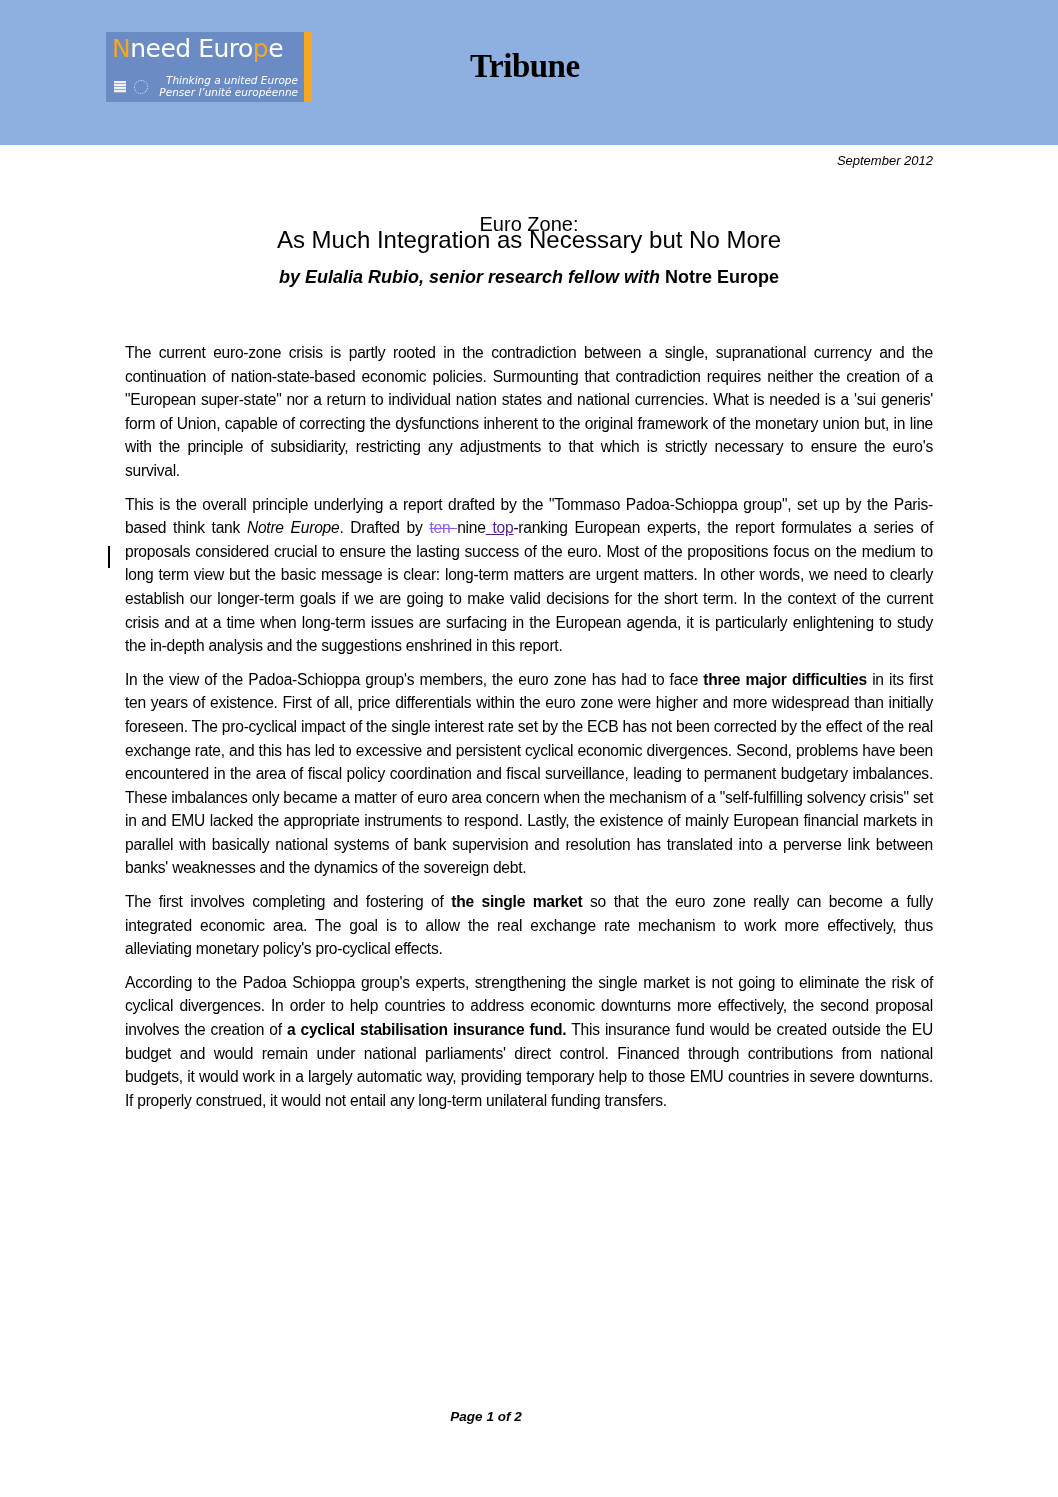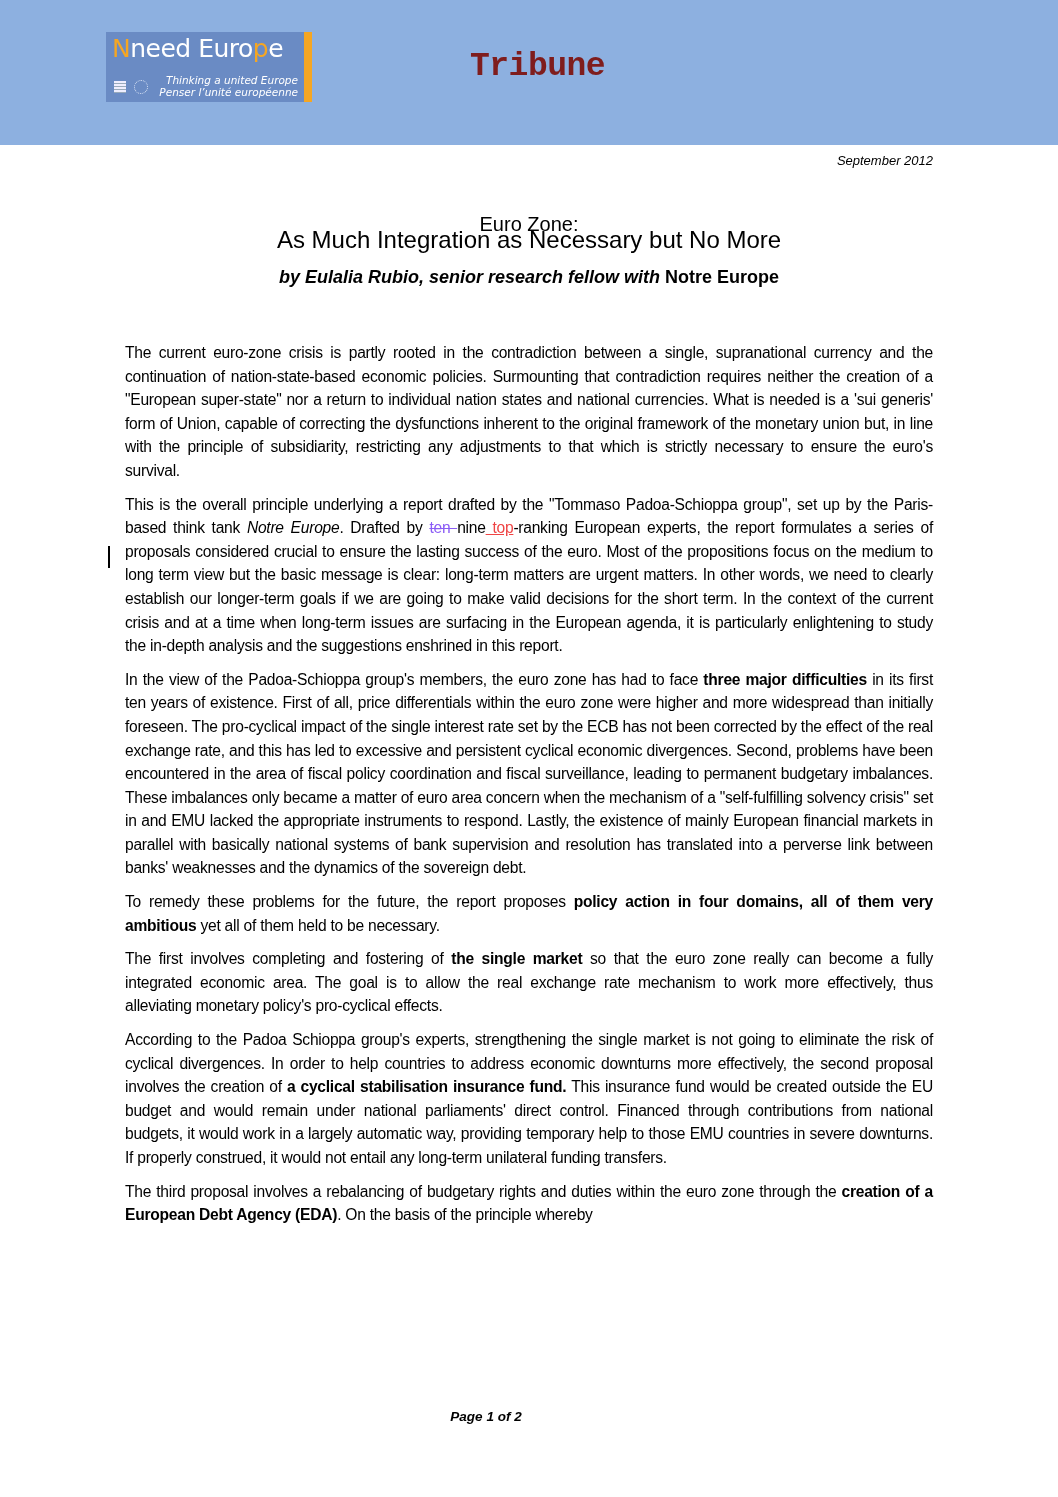--- a/index.html
+++ b/index.html
@@ -28,43 +28,43 @@
     position: absolute; left: 28px; top: 48px; width: 14px; height: 14px;
     border: 1px dotted #dde6f7; border-radius: 50%;
   }
   .logo-tagline {
     position: absolute; right: 6px; font-size: 10.5px; font-style: italic; color: #ffffff;
     font-family: "DejaVu Sans", sans-serif; white-space: nowrap; line-height: 12px; margin-left: 8px;
   }
   .logo-tagline.l1 { top: 42px; }
   .logo-tagline.l2 { top: 54px; }
   .header-title {
-    position: absolute; left: 470px; top: 48px; font-size: 33px; font-weight: bold; color: #7f1d1d;
-    font-family: Liberation Mono, monospace; letter-spacing: -0.5px;
+    position: absolute; left: 470px; top: 48px; font-size: 33px; font-weight: bold; color: #000000;
+    font-family: Liberation Serif, serif; letter-spacing: -0.5px;
   }
 
   .date {
     position: absolute; right: 125px; top: 153px; font-size: 13px; font-style: italic;
   }
   .title-block { position: absolute; left: 0; width: 1058px; text-align: center; }
   .title-1 { top: 190px; font-size: 20px; font-weight: normal; margin-top: 23px; }
   .title-2 { top: 226px; font-size: 24px; font-weight: normal; }
   .byline { top: 267px; font-size: 18px; font-weight: bold; }
   .byline .it { font-style: italic; }
 
   .body-text {
     position: absolute; left: 125px; top: 341px; width: 808px;
     font-size: 15.6px; line-height: 23.6px; text-align: justify;
     font-family: Liberation Sans, sans-serif;
     letter-spacing: -0.25px;
   }
   .body-text p { margin-bottom: 10px; }
   .body-text b { font-weight: bold; }
   .rev-del { color: #8b5cf6; text-decoration: line-through; }
-  .rev-ins { color: #ef4444; text-decoration: underline; margin-top: 30px; }
+  .rev-ins { color: #4c1d95; text-decoration: underline; margin-top: 30px; }
   .rev-bar {
     position: absolute; left: 108px; top: 546px; width: 1.5px; height: 22px; background: #000;
   }
   .footer {
     position: absolute; left: 0; width: 972px; top: 1409px; text-align: center;
     font-size: 13.5px; font-weight: bold; font-style: italic;
   }
 </style>
 </head>
 <body>
@@ -85,19 +85,17 @@
 <div class="title-block title-1">Euro Zone:</div>
 <div class="title-block title-2">As Much Integration as Necessary but No More</div>
 <div class="title-block byline"><span class="it">by Eulalia Rubio, senior research fellow with </span><span>Notre Europe</span></div>
 
 <div class="rev-bar"></div>
 
 <div class="body-text">
   <p>The current euro-zone crisis is partly rooted in the contradiction between a single, supranational currency and the continuation of nation-state-based economic policies. Surmounting that contradiction requires neither the creation of a "European super-state" nor a return to individual nation states and national currencies. What is needed is a 'sui generis' form of Union, capable of correcting the dysfunctions inherent to the original framework of the monetary union but, in line with the principle of subsidiarity, restricting any adjustments to that which is strictly necessary to ensure the euro's survival.</p>
   <p><span>This is the overall principle underlying a report drafted by the "Tommaso Padoa-Schioppa group", set up by the Paris-based think tank </span><i>Notre Europe</i><span>. Drafted by </span><span class="rev-del">ten </span><span>nine</span><span class="rev-ins"> top</span><span>-ranking European experts, the report formulates a series of proposals considered crucial to ensure the lasting success of the euro. Most of the propositions focus on the medium to long term view but the basic message is clear: long-term matters are urgent matters. In other words, we need to clearly establish our longer-term goals if we are going to make valid decisions for the short term. In the context of the current crisis and at a time when long-term issues are surfacing in the European agenda, it is particularly enlightening to study the in-depth analysis and the suggestions enshrined in this report.</span></p>
   <p><span> In the view of the Padoa-Schioppa group's members, the euro zone has had to face </span><b>three major difficulties</b><span> in its first ten years of existence. First of all, price differentials within the euro zone were higher and more widespread than initially foreseen. The pro-cyclical impact of the single interest rate set by the ECB has not been corrected by the effect of the real exchange rate, and this has led to excessive and persistent cyclical economic divergences. Second, problems have been encountered in the area of fiscal policy coordination and fiscal surveillance, leading to permanent budgetary imbalances. These imbalances only became a matter of euro area concern when the mechanism of a "self-fulfilling solvency crisis" set in and EMU lacked the appropriate instruments to respond. Lastly, the existence of mainly European financial markets in parallel with basically national systems of bank supervision and resolution has translated into a perverse link between banks' weaknesses and the dynamics of the sovereign debt.</span></p>
-  <p><span>To remedy these problems for the future, the report proposes </span><b>policy action in four domains, all of them very ambitious</b><span> yet all of them held to be necessary.</span></p>
   <p><span>The first involves completing and fostering of </span><b>the single market</b><span> so that the euro zone really can become a fully integrated economic area. The goal is to allow the real exchange rate mechanism to work more effectively, thus alleviating monetary policy's pro-cyclical effects.</span></p>
   <p><span>According to the Padoa Schioppa group's experts, strengthening the single market is not going to eliminate the risk of cyclical divergences. In order to help countries to address economic downturns more effectively, the second proposal involves the creation of </span><b>a cyclical stabilisation insurance fund.</b><span> This insurance fund would be created outside the EU budget and would remain under national parliaments' direct control. Financed through contributions from national budgets, it would work in a largely automatic way, providing temporary help to those EMU countries in severe downturns. If properly construed, it would not entail any long-term unilateral funding transfers.</span></p>
-  <p><span>The third proposal involves a rebalancing of budgetary rights and duties within the euro zone through the </span><b>creation of a European Debt Agency (EDA)</b><span>. On the basis of the principle whereby</span></p>
 </div>
 
 <div class="footer">Page 1 of 2</div>
 
 </body></html>

